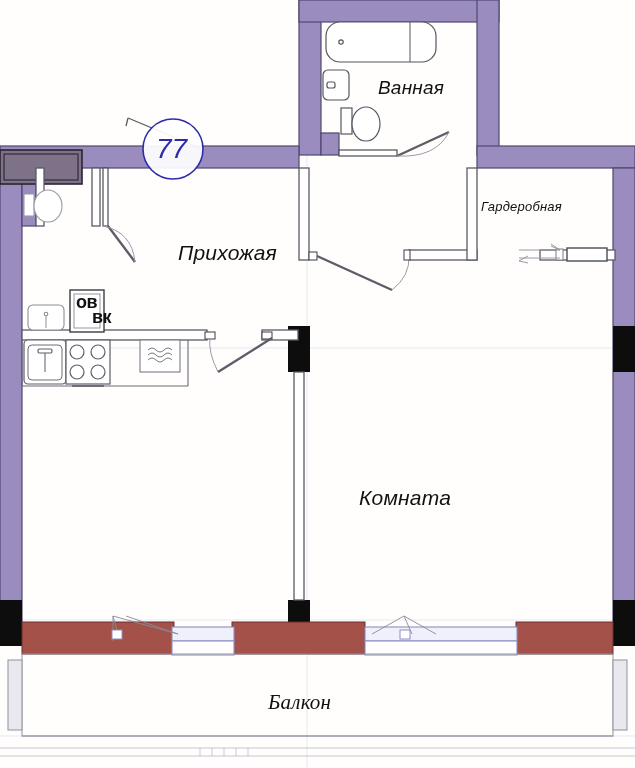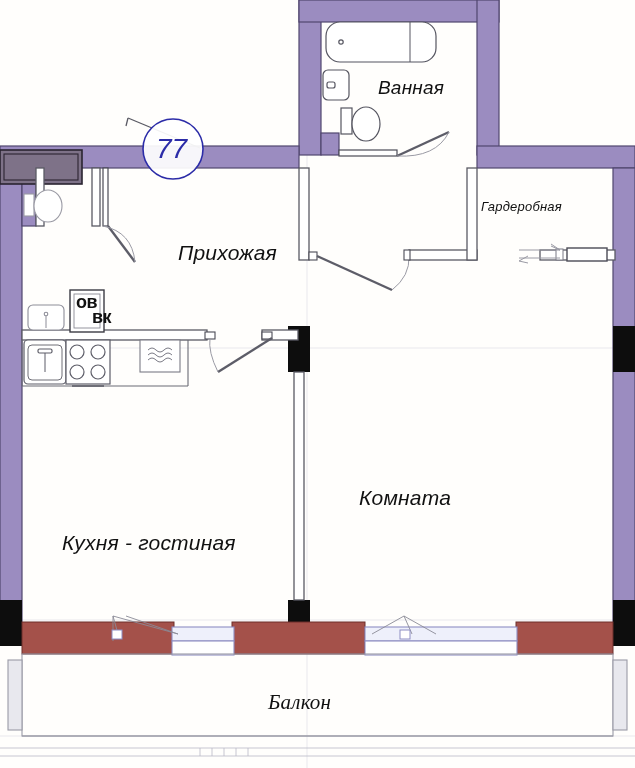--- a/index.html
+++ b/index.html
@@ -249,21 +249,20 @@
   </svg>
 
   <div class="lbl mid" style="left:378px;top:77px;">Ванная</div>
 
   <div class="lbl sm" style="left:481px;top:199px;">Гардеробная</div>
 
   <div class="lbl big" style="left:178px;top:241px;">Прихожая</div>
 
   <div class="lbl big" style="left:359px;top:446px;margin-top:40px;">Комната</div>
 
-  <div class="lbl big" style="left:62px;top:531px;">Кухня - гостиная</div>
 
   <div class="lbl big" style="left:268px;top:690px;font-family:Liberation Serif, serif;">Балкон</div>
 
   <div class="marker-num" style="left:156px;top:133px;">77</div>
 
   <div class="shaft-txt" style="left:76px;top:296px;">ов</div>
   <div class="shaft-txt" style="left:92px;top:311px;">вк</div>
 
 </div>
 

